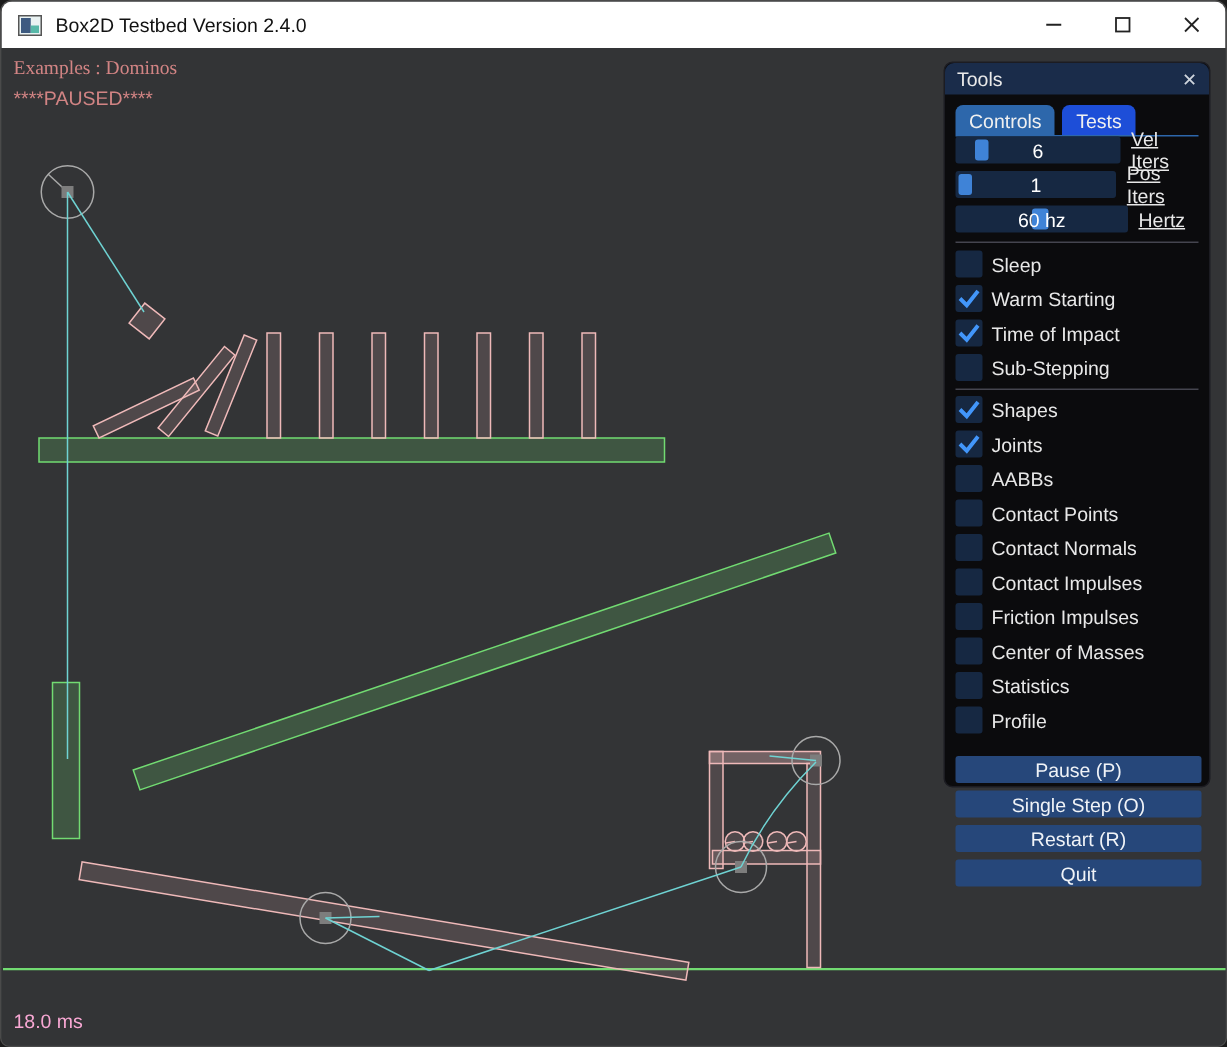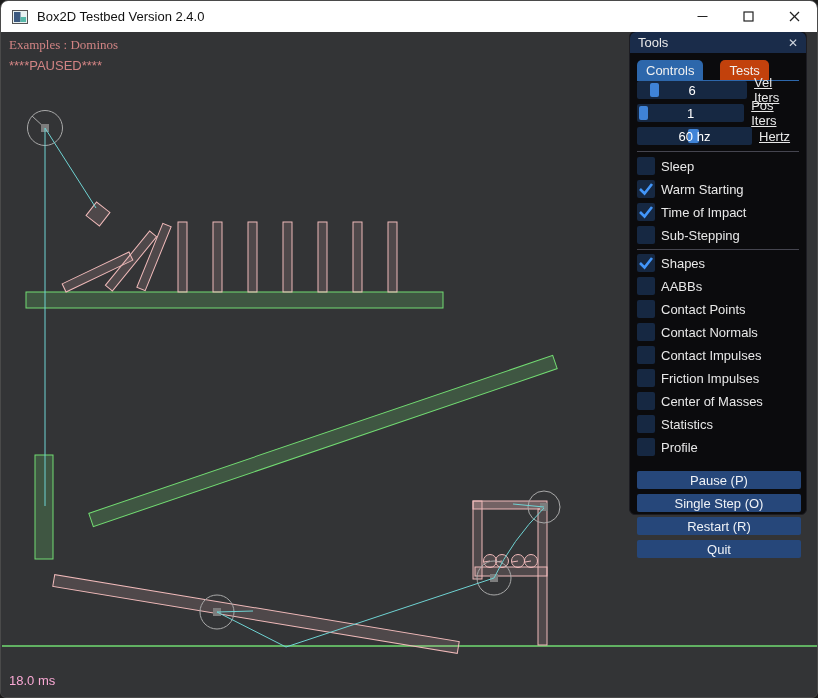--- a/index.html
+++ b/index.html
@@ -18,33 +18,33 @@
   .dyn{stroke:#efb9b9;fill:rgba(230,178,178,0.16);stroke-width:1;}
   .dynlight{stroke:#efb9b9;fill:rgba(235,185,185,0.35);stroke-width:1;}
   .stat{stroke:#72db72;fill:rgba(110,210,110,0.22);stroke-width:1;}
   .wheel{stroke:#a9a9a9;fill:none;stroke-width:1;}
   .anchor{fill:#7d7d7d;stroke:none;}
   .joint{stroke:#6fd3d3;fill:none;stroke-width:1;}
   .graylines{stroke:#a9a9a9;stroke-width:1;}
   .overlay-text{position:absolute;font-size:13px;color:#d28484;z-index:2;}
   .ms-text{position:absolute;font-size:13px;color:#f9a8d4;z-index:2;}
   
-  .panel{position:absolute;left:628px;top:30px;width:178px;height:484px;z-index:20;
+  .panel{position:absolute;left:628px;top:40px;width:178px;height:484px;z-index:20;
          background:rgba(9,9,11,0.96);border-radius:6px;box-sizing:border-box;
          border:1px solid #1c1c22;}
   .panel-title{height:21px;background:#1a2c4a;border-radius:6px 6px 0 0;display:flex;
                align-items:center;padding:0 8px;}
   .panel-title-text{color:#e9e9e9;font-size:13px;flex:1;}
   .panel-close{color:#cfd5dd;font-size:12px;cursor:default;}
   .panel-body{padding:0 7px;}
   .tabs{margin-top:7px;height:20px;display:flex;gap:5px;border-bottom:1px solid #2d67ab;}
   .tab{font-size:13px;color:#f0f0f0;padding:0 9px;display:flex;align-items:center;
        border-radius:5px 5px 0 0;}
   .tab.active{background:#2d67ab;}
-  .tab.inactive{background:#c2410c;margin-left:12px;}
+  .tab.inactive{background:#1d4ed8;}
   .slider-row{margin-top:0;margin-bottom:5px;height:18px;display:flex;align-items:center;}
   .slider-row:first-of-type{margin-top:2px;}
   .frame{position:relative;width:115px;height:18px;background:#162842;border-radius:2px;
          display:flex;align-items:center;justify-content:center;}
   .grab{position:absolute;top:2px;height:14px;background:#3f83d7;border-radius:2px;}
   .fval{position:relative;z-index:2;color:#fff;font-size:13px;}
   .slabel{margin-left:7px;color:#e8e8e8;font-size:13px;text-decoration:underline;}
   .sep{height:1px;background:#45454f;margin:6px 0 5px 0;}
   .sep2{height:1px;background:#45454f;margin:0 0 4px 0;}
   .cbrow{height:18px;display:flex;align-items:center;margin-bottom:5px;}
@@ -232,20 +232,28 @@
       <div class="sep2"></div>
 
       <div class="cbrow checked">
         <span class="cbbox">
             <svg class="check" viewBox="0 0 18 18">
               <polyline points="3,9 7.5,13.5 15,4" stroke="#4296fa" stroke-width="2.6" fill="none"></polyline>
             </svg>
           </span>
         <span class="cblabel">Shapes</span>
       </div>
+      <div class="cbrow checked">
+        <span class="cbbox">
+            <svg class="check" viewBox="0 0 18 18">
+              <polyline points="3,9 7.5,13.5 15,4" stroke="#4296fa" stroke-width="2.6" fill="none"></polyline>
+            </svg>
+          </span>
+        <span class="cblabel">Joints</span>
+      </div>
       <div class="cbrow">
         <span class="cbbox"></span>
         <span class="cblabel">AABBs</span>
       </div>
       <div class="cbrow">
         <span class="cbbox"></span>
         <span class="cblabel">Contact Points</span>
       </div>
       <div class="cbrow">
         <span class="cbbox"></span>

